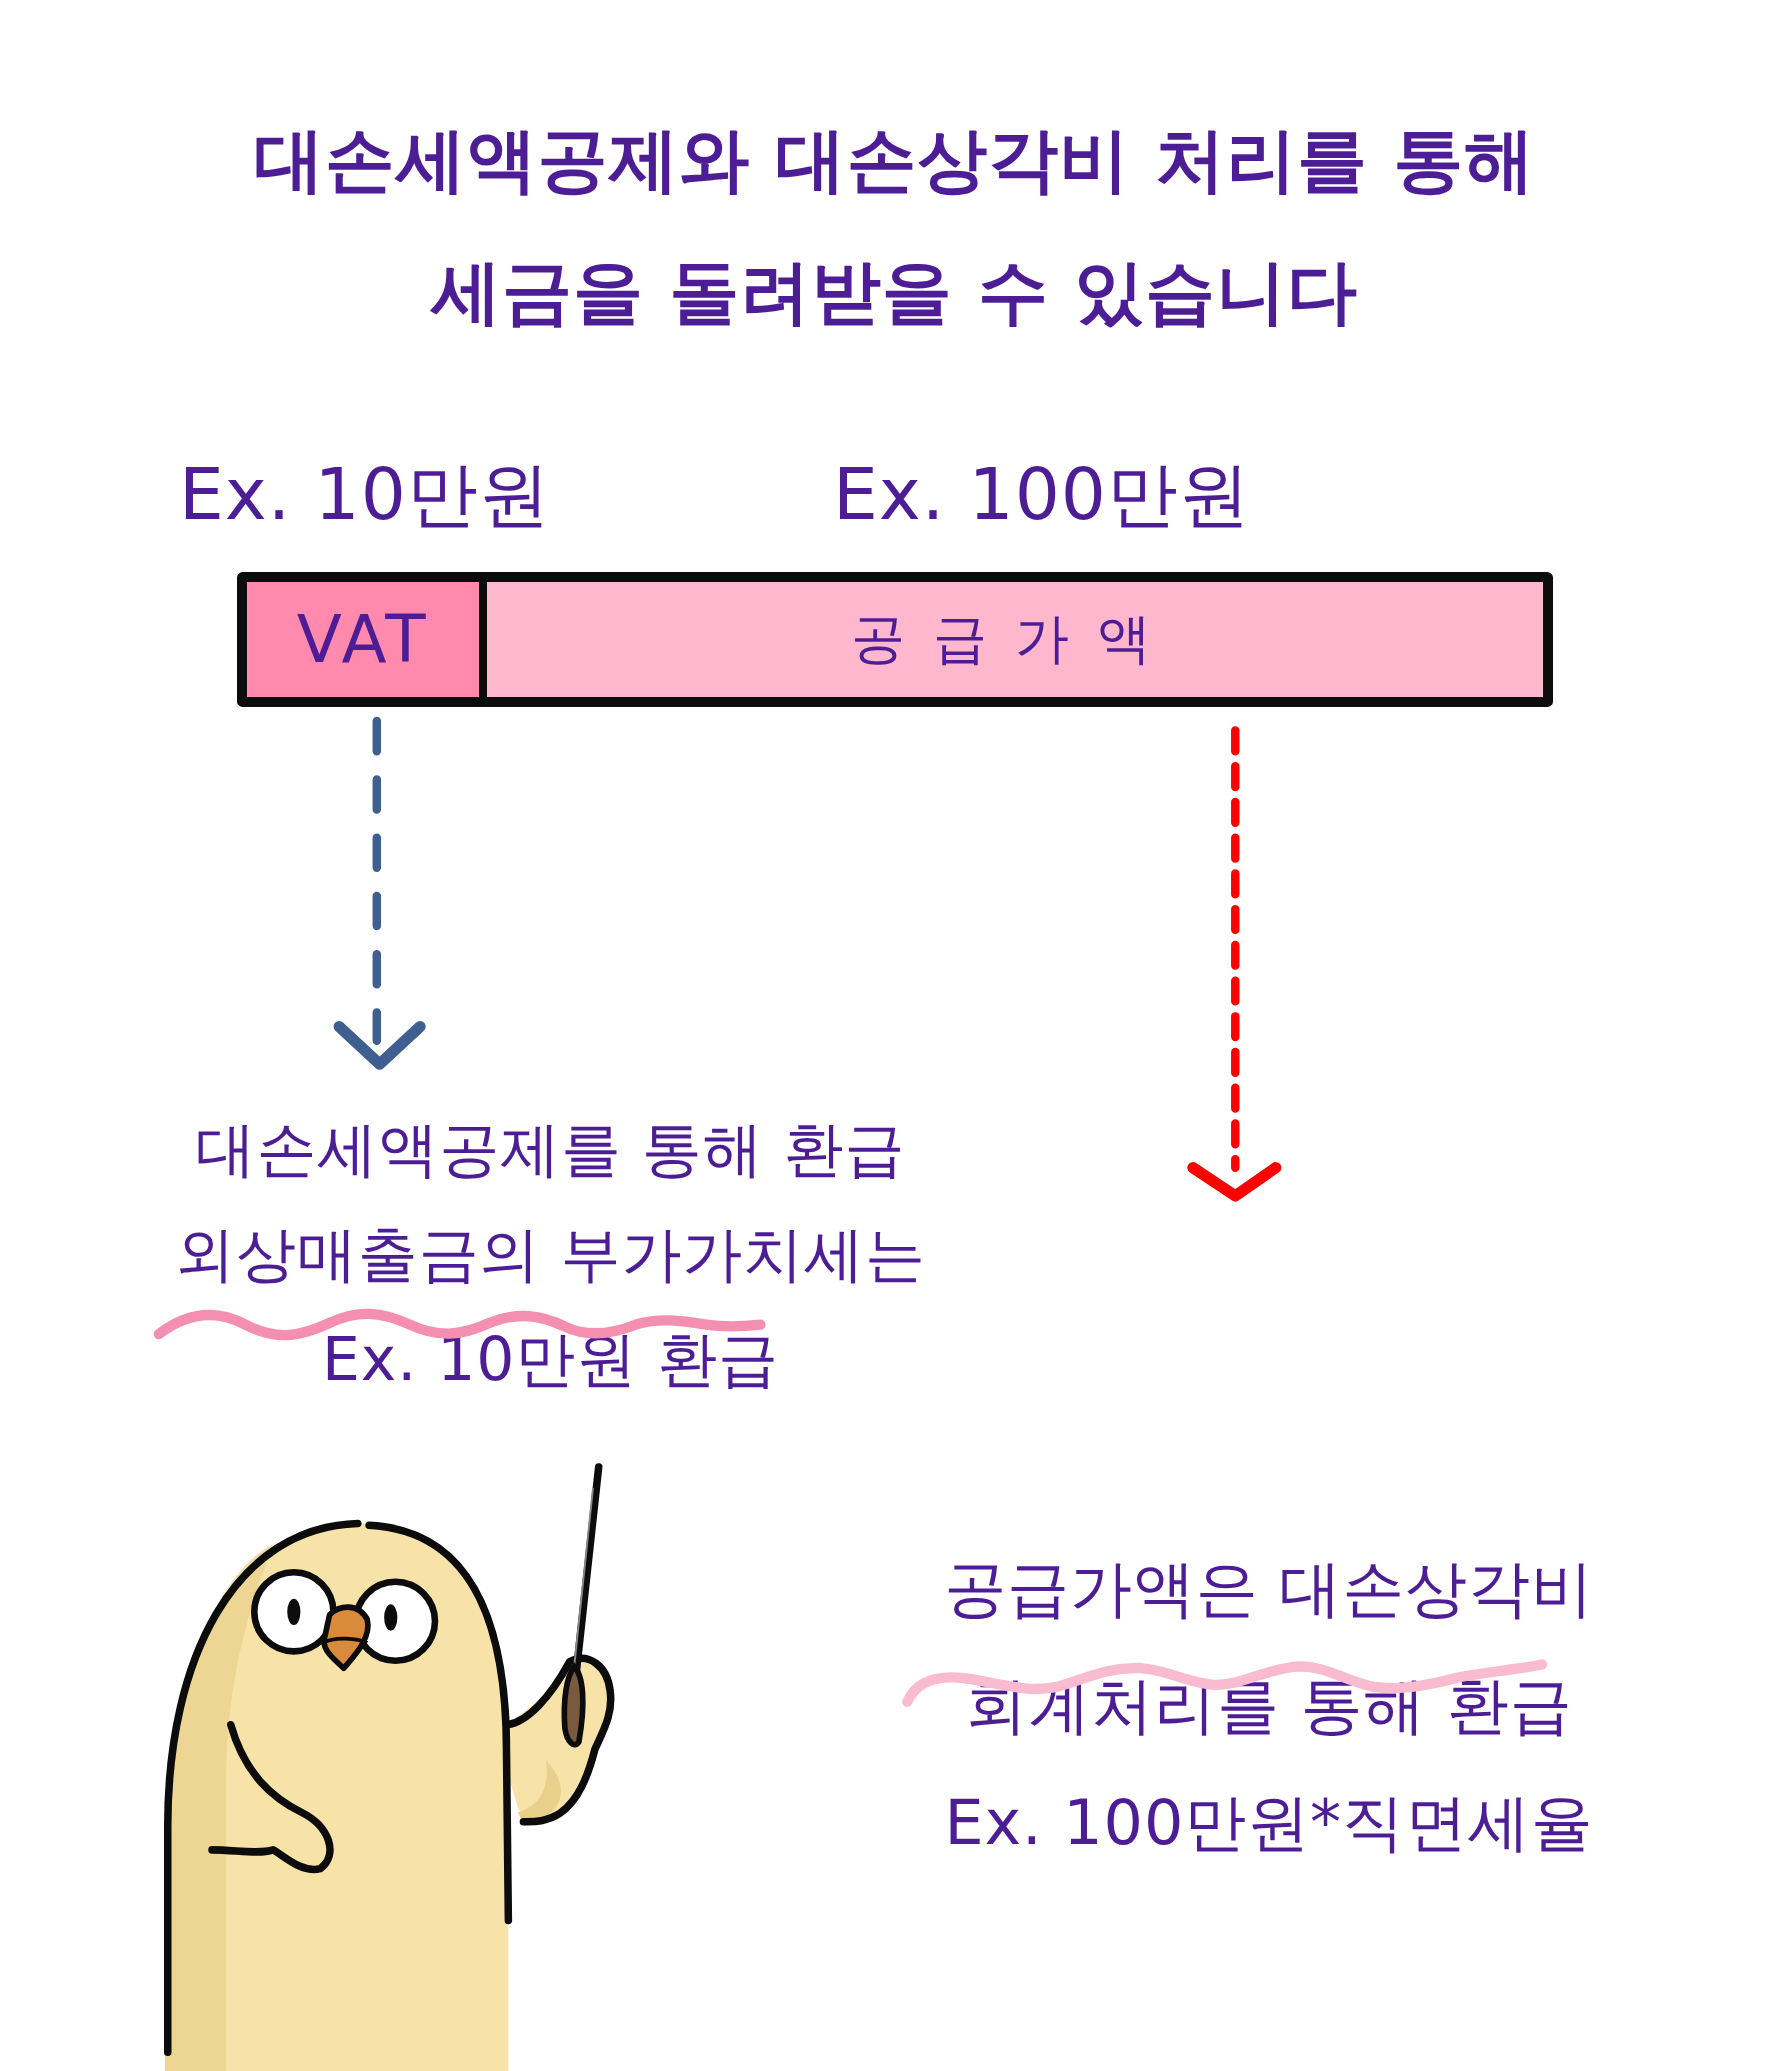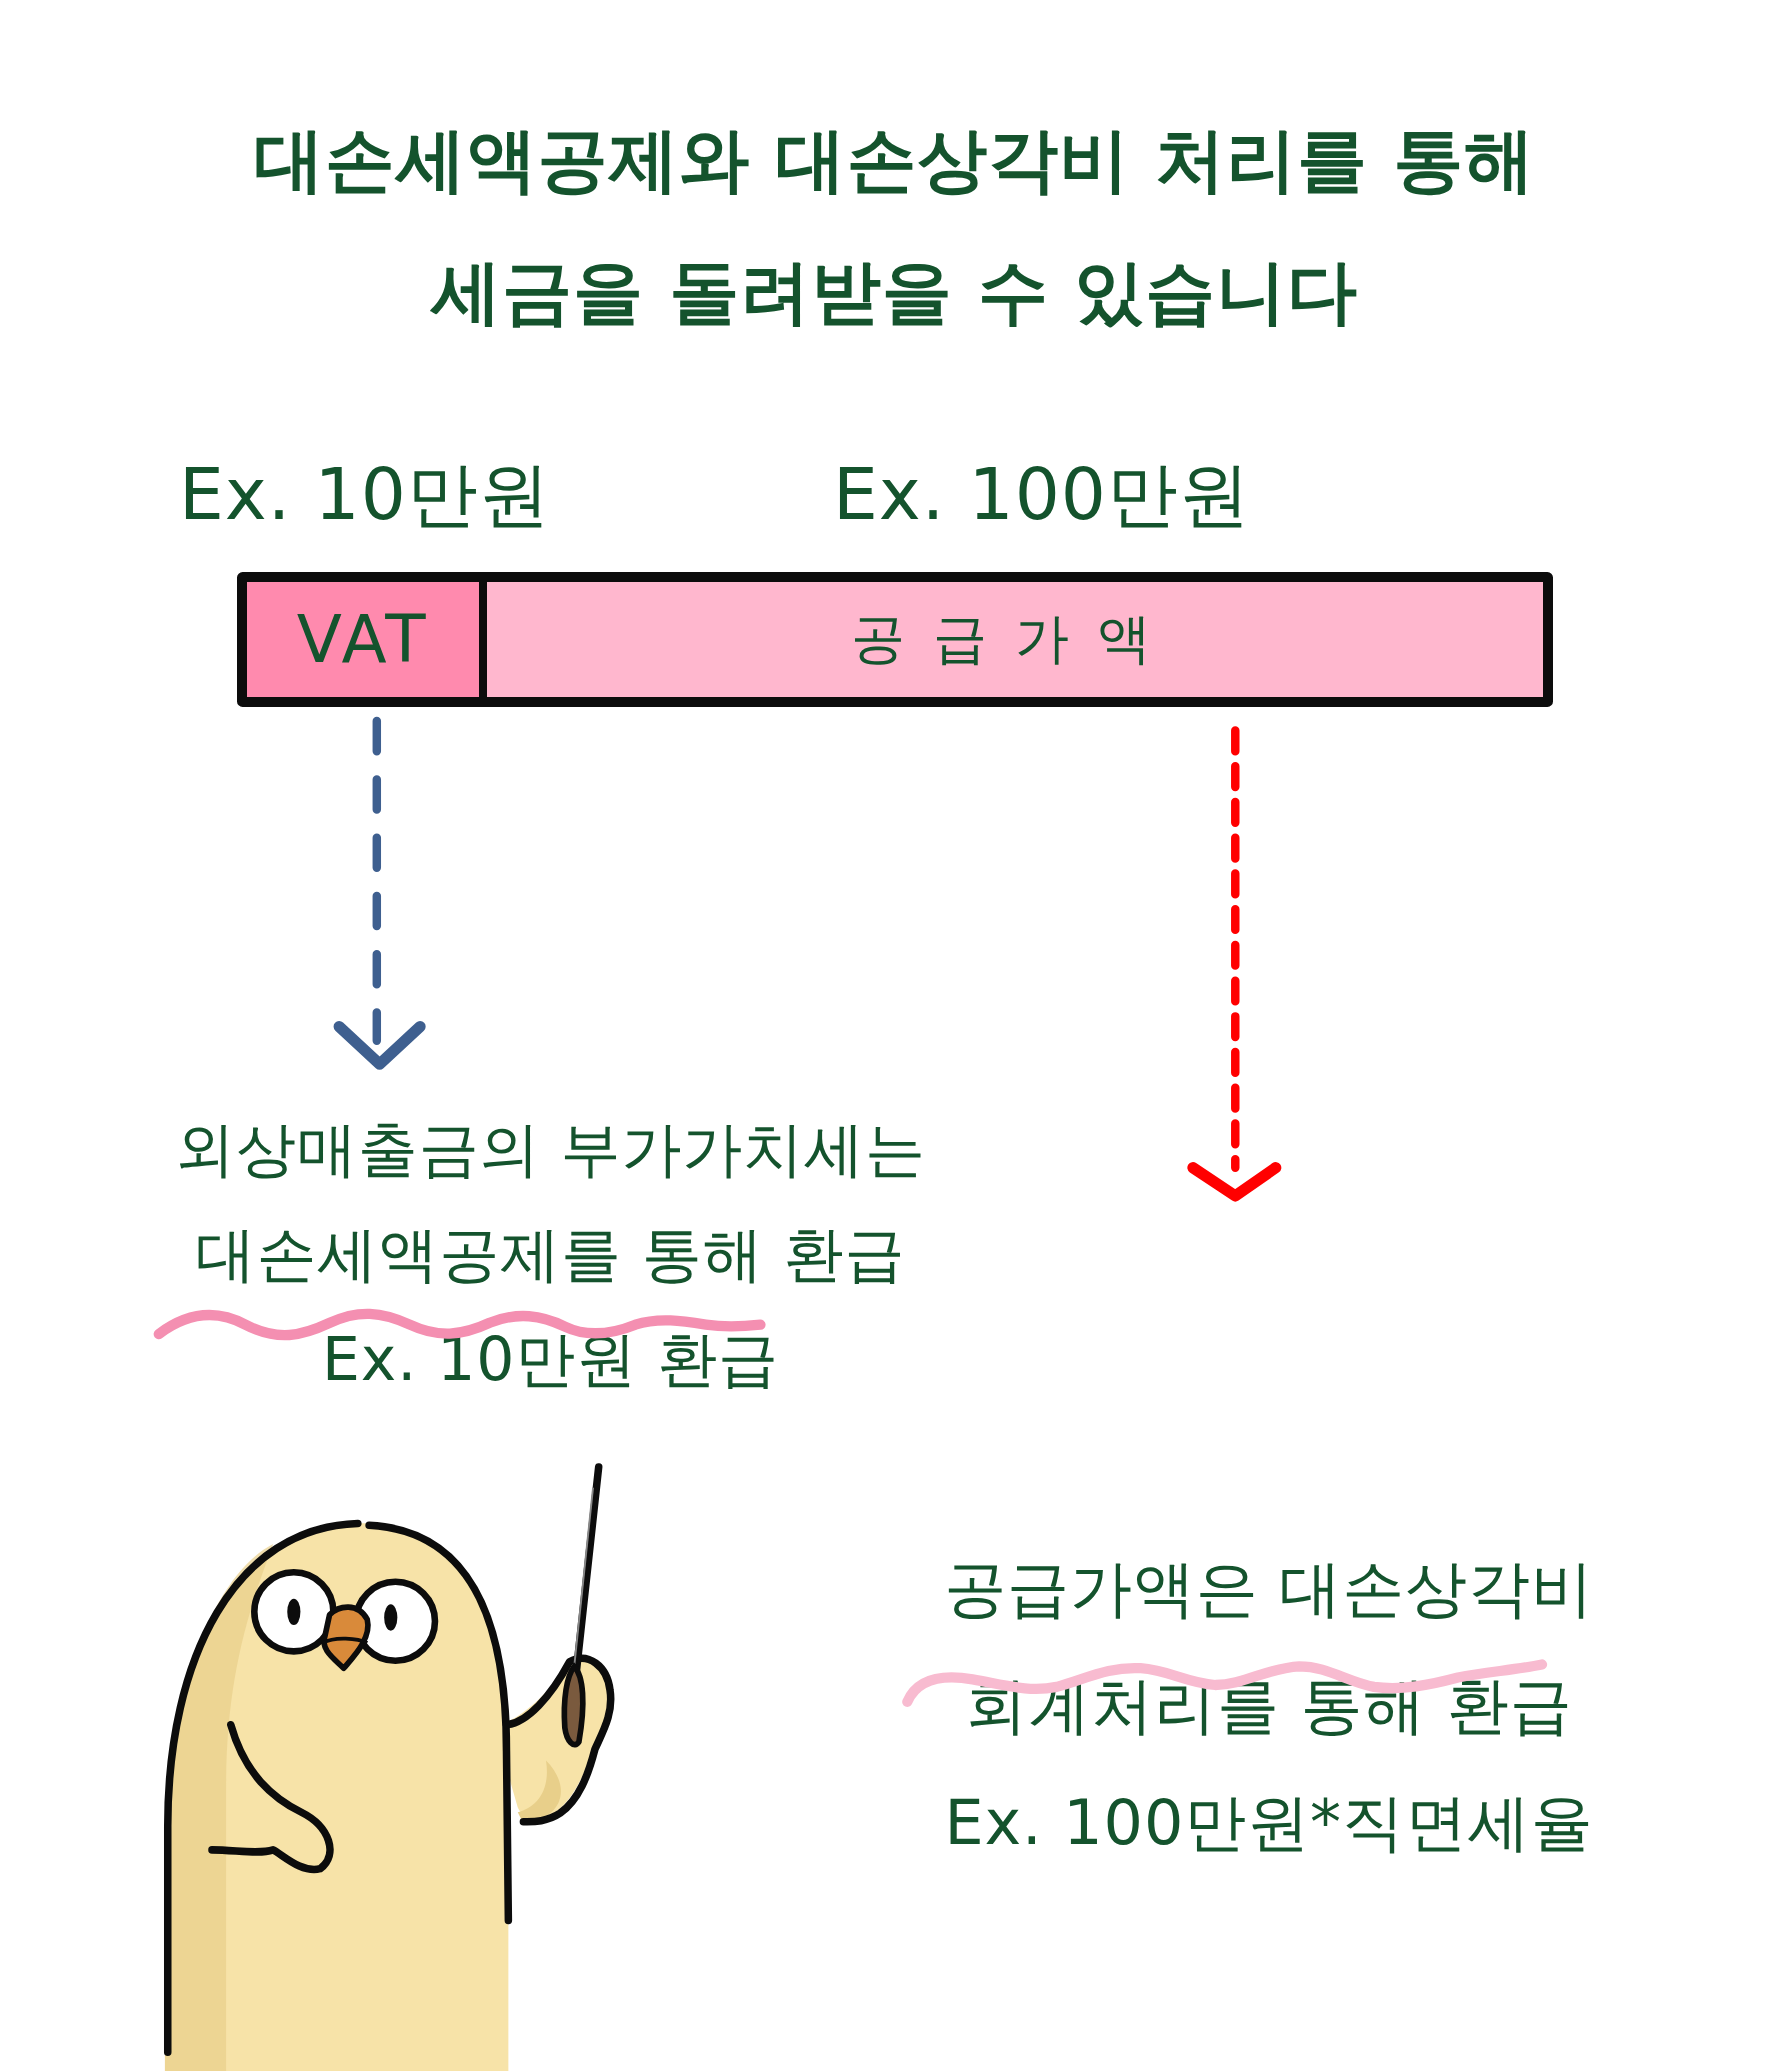--- a/index.html
+++ b/index.html
@@ -10,21 +10,21 @@
   body {
     width: 1789px;
     height: 2072px;
     position: relative;
     overflow: hidden;
     font-family: "DejaVu Sans", sans-serif;
     color: #000000;
   }
   .hand {
     font-family: "DejaVu Sans", sans-serif;
-    color: #14532d;
+    color: #4c1d95;
     letter-spacing: 0.9px;
   }
   #title {
     position: absolute;
     left: 0;
     top: 94px;
     width: 1789px;
     text-align: center;
     font-size: 70px;
     font-weight: bold;
@@ -130,22 +130,22 @@
   <line x1="70" y1="5" x2="70" y2="345" stroke="#3E5F8F" stroke-width="9" stroke-linecap="round" stroke-dasharray="32 30"></line>
   <polyline points="30,330 73,370 116,330" fill="none" stroke="#3E5F8F" stroke-width="12" stroke-linecap="round" stroke-linejoin="round"></polyline>
 </svg>
 
 <svg class="arrow" style="left:1177px; top:716px;" width="141" height="706" viewBox="0 0 150 750">
   <line x1="62" y1="15" x2="62" y2="480" stroke="#FF0000" stroke-width="9" stroke-linecap="round" stroke-dasharray="22 16"></line>
   <polyline points="17,480 62,510 105,480" fill="none" stroke="#FF0000" stroke-width="12" stroke-linecap="round" stroke-linejoin="round"></polyline>
 </svg>
 
 <div id="left-block" class="text-block hand">
+  <span class="line">대손세액공제를 통해 환급</span>
   <span class="line">외상매출금의 부가가치세는</span>
-  <span class="line">대손세액공제를 통해 환급</span>
   <span class="line">Ex. 10만원 환급</span>
 </div>
 <svg class="squiggle" style="left:151px; top:1304px;" width="621" height="47" viewBox="0 0 660 50">
   <path d="M8,32 C40,8 70,6 100,22 C135,40 160,34 190,20 C220,6 245,8 275,22 C305,36 330,34 360,20 C390,8 415,12 440,24 C465,36 490,32 515,22 C540,14 565,18 590,22 C610,25 630,24 648,22" fill="none" stroke="#F48FB1" stroke-width="11" stroke-linecap="round"></path>
 </svg>
 
 <div id="right-block" class="text-block hand">
   <span class="line">공급가액은 대손상각비</span>
   <span class="line">회계처리를 통해 환급</span>
   <span class="line">Ex. 100만원*직면세율</span>

